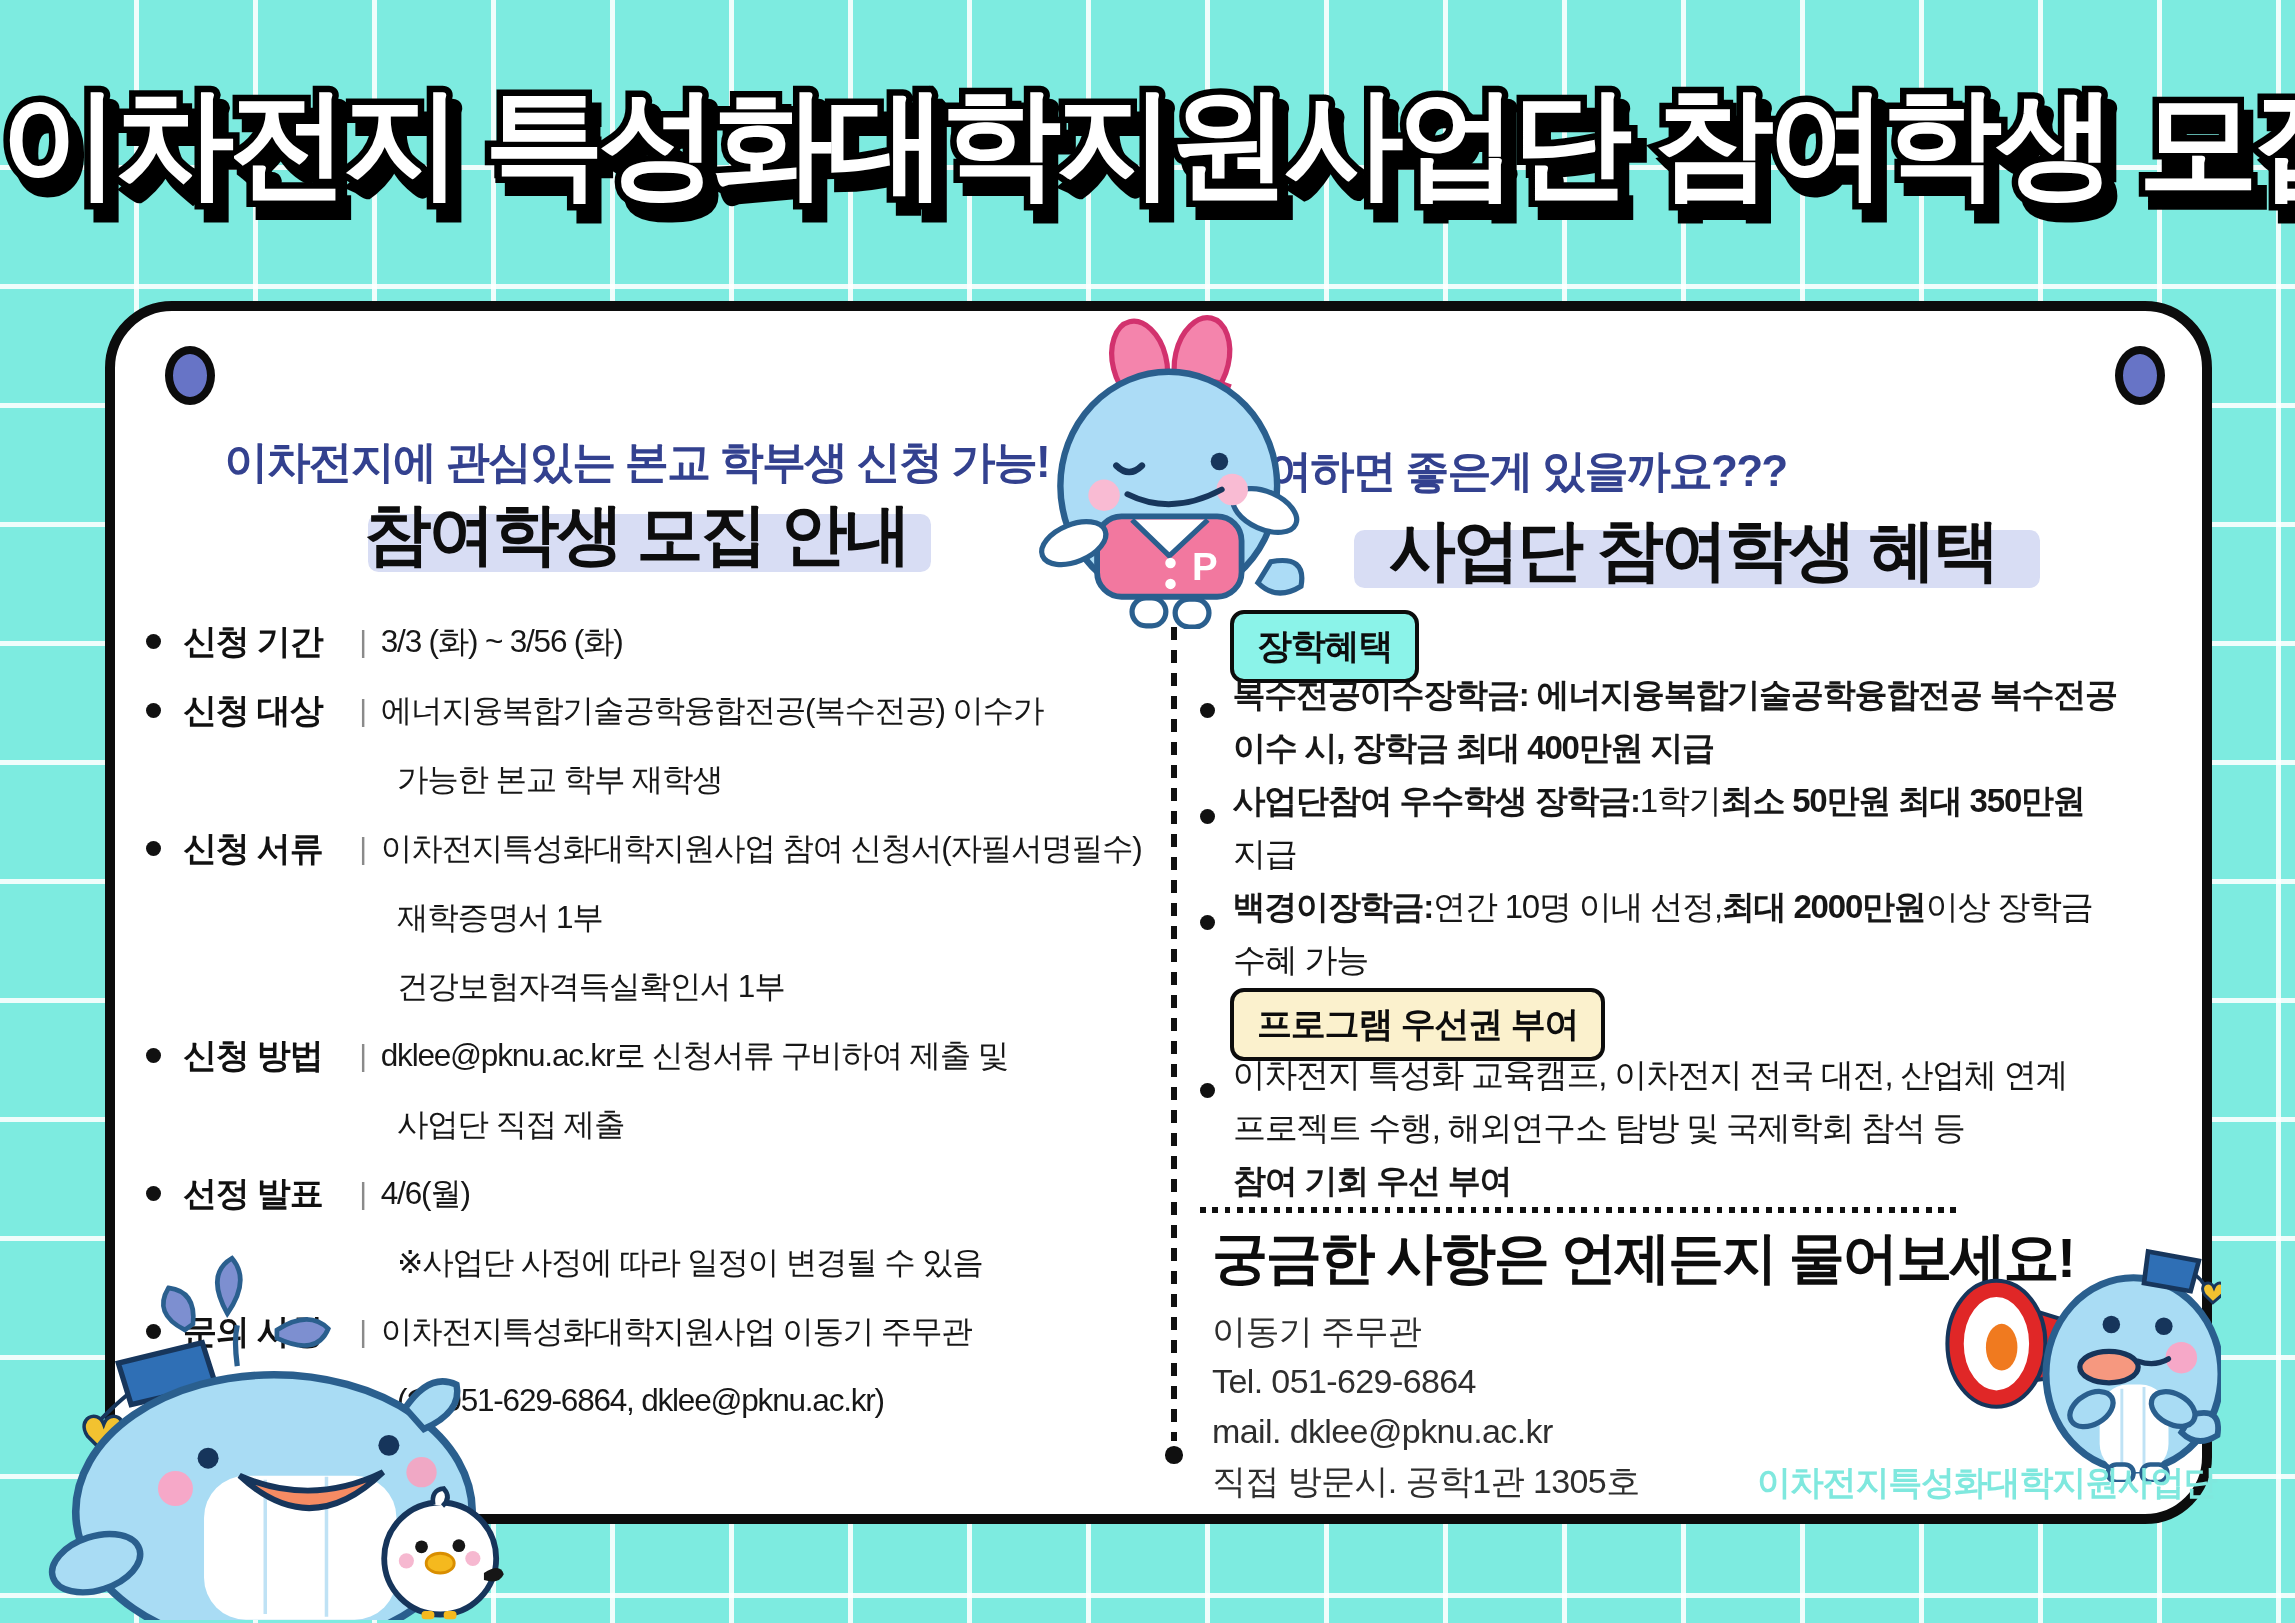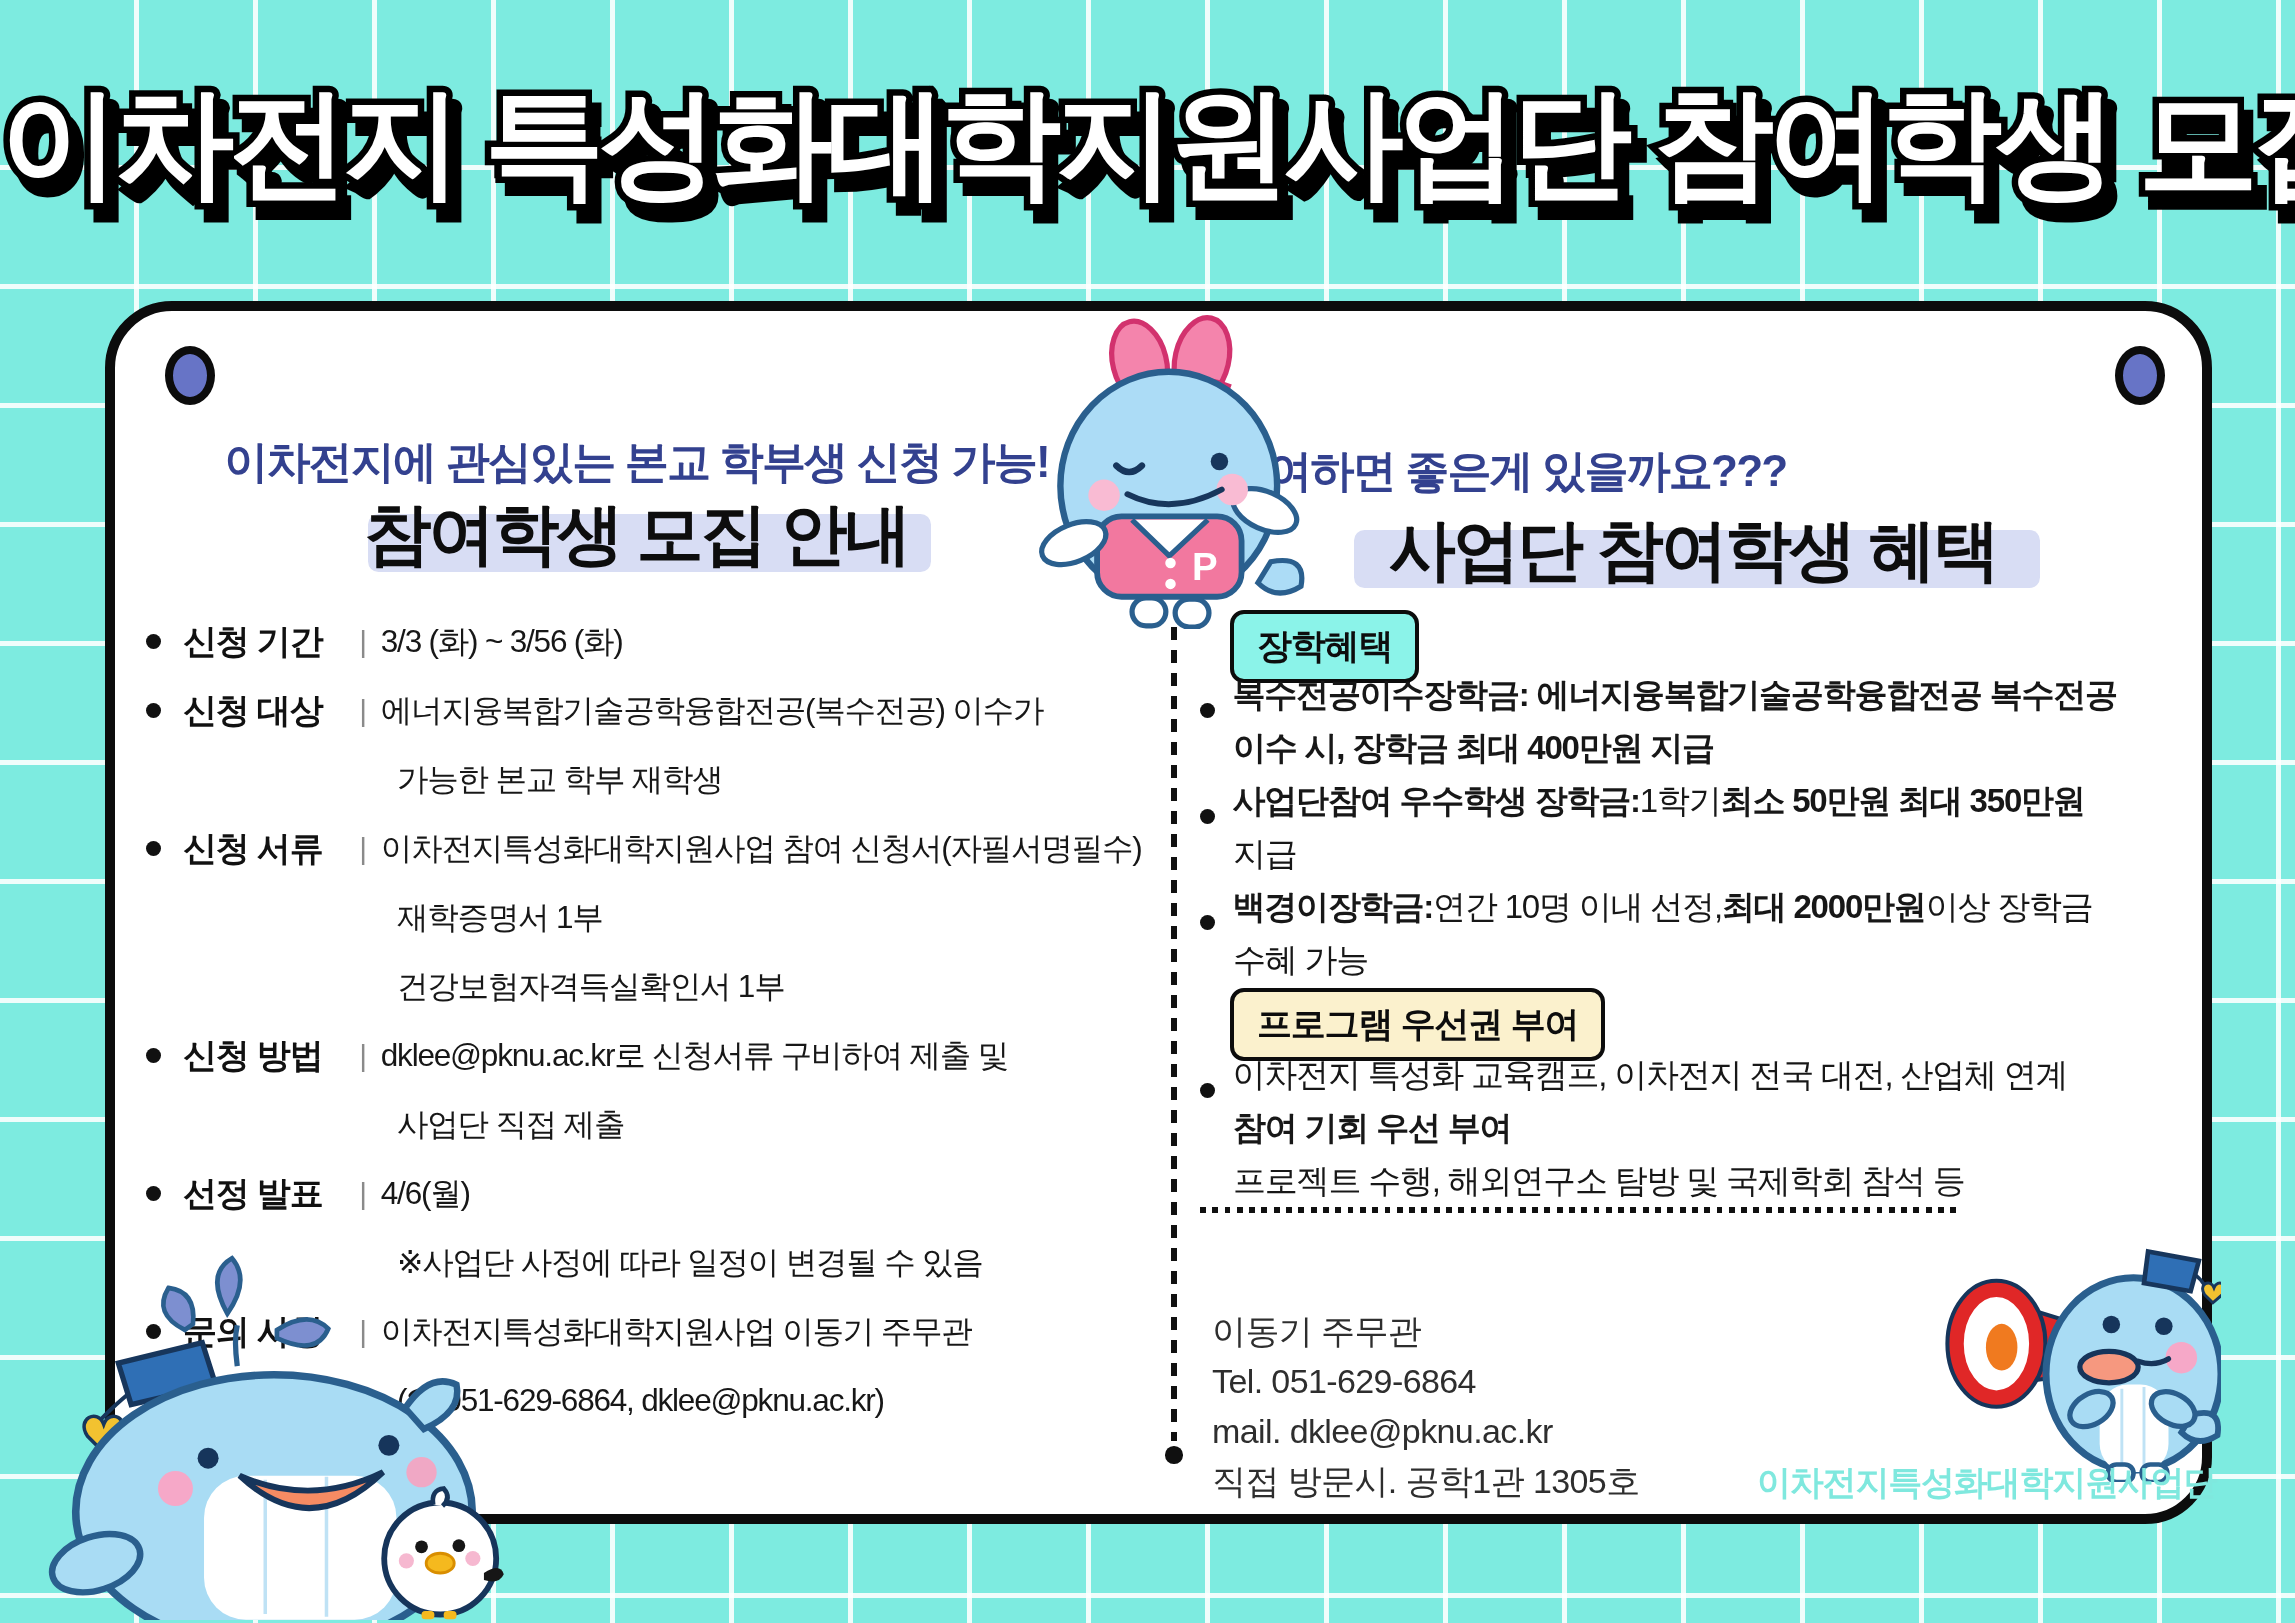--- a/index.html
+++ b/index.html
@@ -188,29 +188,30 @@
   </div>
 
   <div class="badge cream">프로그램 우선권 부여</div>
 
   <div class="bgrid program">
     <div class="bl">
       <i class="bd"></i>
       <span>이차전지 특성화 교육캠프, 이차전지 전국 대전, 산업체 연계</span>
     </div>
     <div class="bl ind">
+      <span>프로젝트 수행, 해외연구소 탐방 및 국제학회 참석 등</span>
+    </div>
+    <div class="bl ind">
       <span class="b">참여 기회 우선 부여</span>
     </div>
-    <div class="bl ind">
-      <span>프로젝트 수행, 해외연구소 탐방 및 국제학회 참석 등</span>
-    </div>
   </div>
 
   <div class="dotted"></div>
 
+  <div class="ask">궁금한 사항은 언제든지 물어보세요!</div>
 
   <div class="contact">
     <div>이동기 주무관</div>
     <div>Tel. 051-629-6864</div>
     <div>mail. dklee@pknu.ac.kr</div>
     <div>직접 방문시. 공학1관 1305호</div>
   </div>
 
   <div class="brand">이차전지특성화대학지원사업단</div>
 

